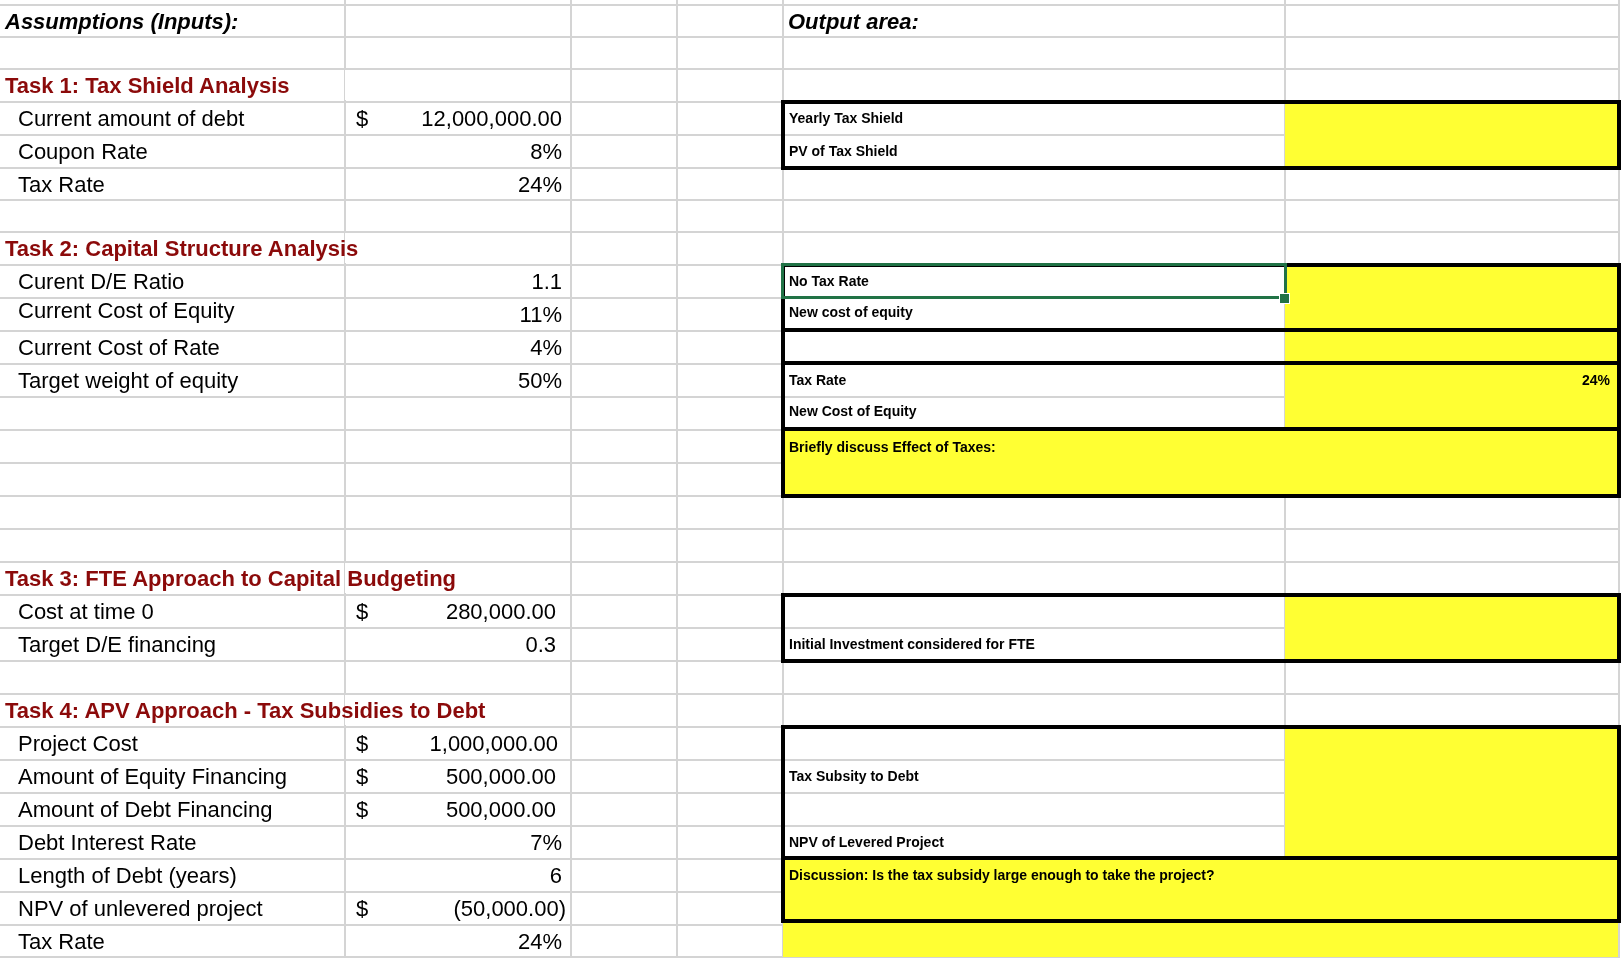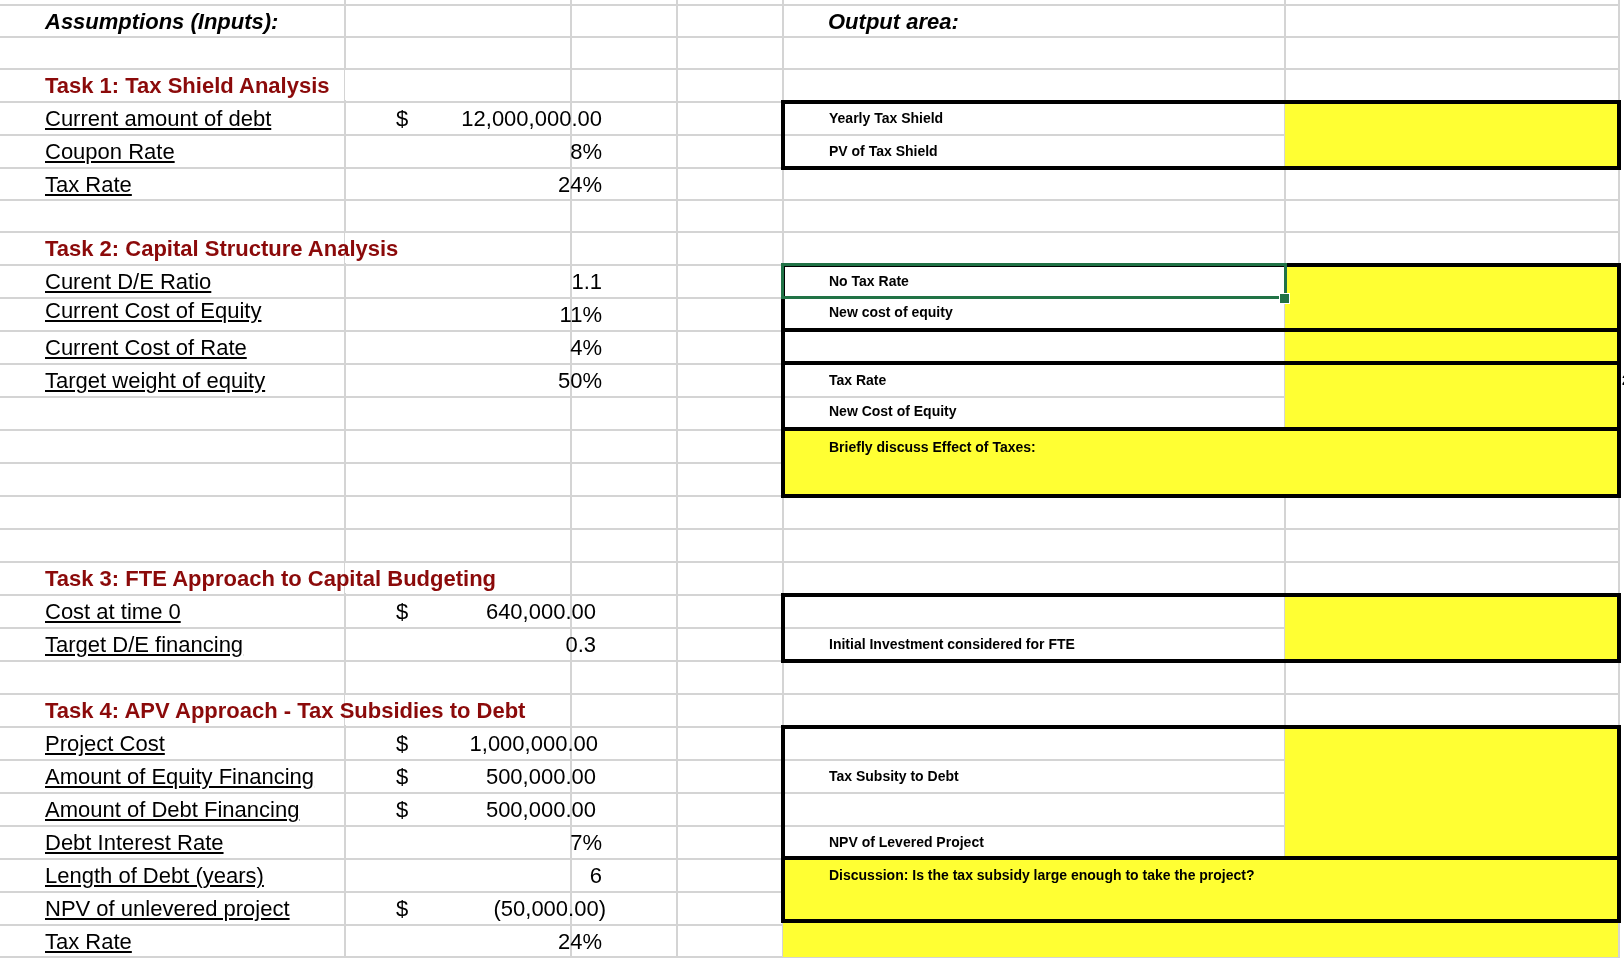--- a/index.html
+++ b/index.html
@@ -1,22 +1,22 @@
 <!DOCTYPE html>
 <html><head>
 <meta charset="utf-8">
 <style>
   html, body { margin:0; padding:0; background:#ffffff; }
   body { width:1624px; height:958px; position:relative; overflow:hidden;
          font-family:"Liberation Sans", sans-serif; color:#000; }
   .grid { position:absolute; left:0; top:0; width:1624px; height:958px; }
   .hline { position:absolute; left:0; width:1620px; height:2px; background:#d4d4d4; }
   .vline { position:absolute; top:0; width:2px; height:958px; background:#d4d4d4; }
-  .cell { position:absolute; height:33px; line-height:33px; font-size:22px; white-space:nowrap; box-sizing:border-box;margin-left:40px; }
-  .lbl { padding-left:5px;text-decoration:underline; }
+  .cell { position:absolute; height:33px; line-height:33px; font-size:22px; white-space:nowrap; box-sizing:border-box; }
+  .lbl { padding-left:18px; }
   .num { text-align:right; padding-right:8px; }
   .cur { padding-left:10px; }
   .task { color:#8b0a0a; font-weight:bold; font-size:22px; padding-left:5px; }
   .italic-h { font-weight:bold; font-style:italic; font-size:22px; padding-left:5px; }
   .out { font-weight:bold; font-size:14px; padding-left:6px; }
   .yellow { position:absolute; background:#ffff33; }
   .box { position:absolute; border:4px solid #000; box-sizing:border-box; }
   .sel { position:absolute; border:3px solid #217346; box-sizing:border-box; }
   .handle { position:absolute; width:9px; height:9px; background:#217346; border:1px solid #fff; }
   .bline { position:absolute; height:4px; background:#000; }
@@ -96,21 +96,21 @@
 <div class="cell lbl" style="left:0;top:331px;width:344px">Current Cost of Rate</div>
 <div class="cell num" style="left:346px;top:331px;width:224px">4%</div>
 
 <div class="cell lbl" style="left:0;top:364px;width:344px">Target weight of equity</div>
 <div class="cell num" style="left:346px;top:364px;width:224px">50%</div>
 
 <div class="cell task" style="left:0;top:562px;width:560px">Task 3: FTE Approach to Capital Budgeting</div>
 
 <div class="cell lbl" style="left:0;top:595px;width:344px">Cost at time 0</div>
 <div class="cell cur" style="left:346px;top:595px;width:40px">$</div>
-<div class="cell num" style="left:346px;top:595px;width:224px;padding-right:14px">640,000.00</div>
+<div class="cell num" style="left:346px;top:595px;width:224px;padding-right:14px">280,000.00</div>
 
 <div class="cell lbl" style="left:0;top:628px;width:344px">Target D/E financing</div>
 <div class="cell num" style="left:346px;top:628px;width:224px;padding-right:14px">0.3</div>
 
 <div class="cell task" style="left:0;top:694px;width:560px">Task 4: APV Approach - Tax Subsidies to Debt</div>
 
 <div class="cell lbl" style="left:0;top:727px;width:344px">Project Cost</div>
 <div class="cell cur" style="left:346px;top:727px;width:40px">$</div>
 <div class="cell num" style="left:346px;top:727px;width:224px;padding-right:12px">1,000,000.00</div>
 

